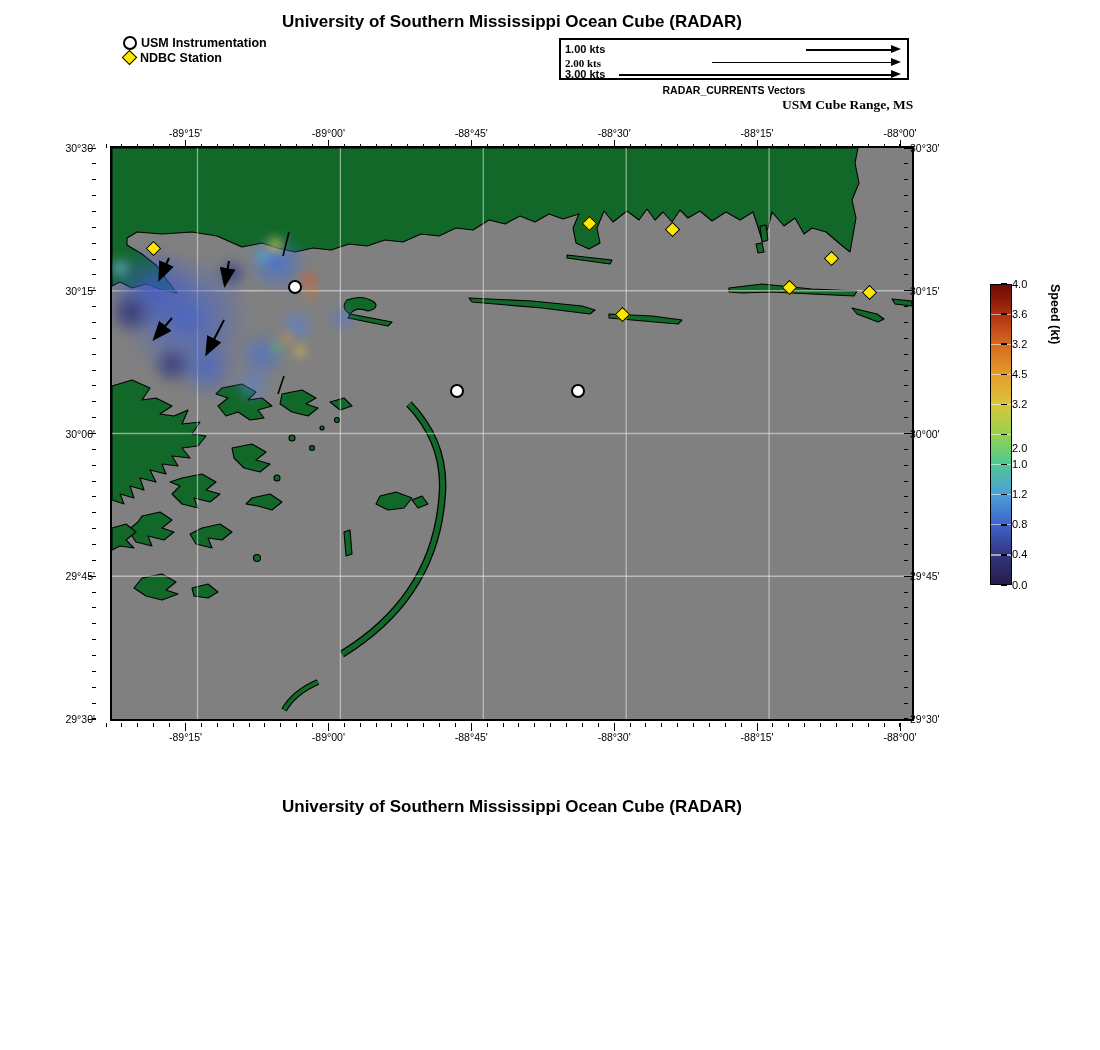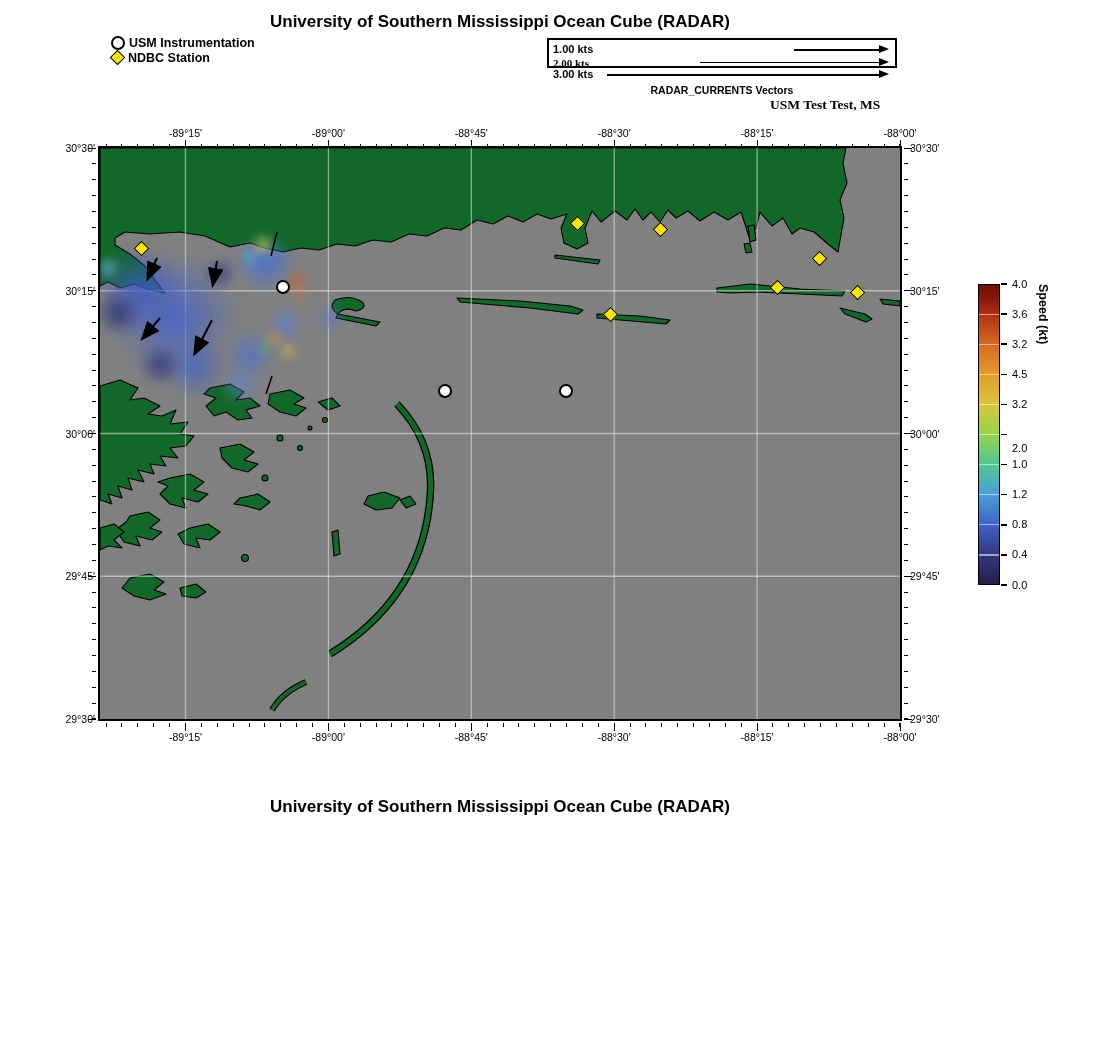--- a/index.html
+++ b/index.html
@@ -1,28 +1,28 @@
 <!DOCTYPE html>
 <html><head>
 <meta charset="utf-8">
 <style>
   html,body{margin:0;padding:0;background:#ffffff;}
   #page{position:relative;width:1100px;height:1050px;background:#ffffff;overflow:hidden;
         font-family:"Liberation Sans",sans-serif;color:#000;}
-  .abs{position:absolute;}
+  .abs{position:absolute;margin-left:12px;}
   .title{left:0;top:12px;width:1000px;text-align:center;font-size:17px;font-weight:bold;}
   .title-bottom{left:0;top:797px;width:1000px;text-align:center;font-size:17px;font-weight:bold;}
   
   #legend{left:111px;top:35px;}
   .lg-row{display:flex;align-items:center;height:15px;}
   .lg-circle{width:10px;height:10px;border:2px solid #000;border-radius:50%;background:#fff;margin-right:4px;}
   .lg-diamond{width:9px;height:9px;border:1.5px solid #000;background:#ffe800;transform:rotate(45deg);margin:0 5px 0 1px;}
   .lg-label{font-size:12.5px;font-weight:bold;white-space:nowrap;}
   
-  #scalebox{left:547px;top:38px;width:350px;height:30px;border:2px solid #000;box-sizing:border-box;background:#fff;}
+  #scalebox{left:547px;top:38px;width:350px;height:42px;border:2px solid #000;box-sizing:border-box;background:#fff;}
   .sc-label{position:absolute;left:4px;font-size:11px;font-weight:bold;white-space:nowrap;}
   .sc-arrow{position:absolute;right:6px;height:9px;}
   .sc-shaft{position:absolute;right:7px;top:4px;height:1.5px;background:#000;}
   .sc-head{position:absolute;right:0;top:0;width:0;height:0;border-left:10px solid #000;
            border-top:4.5px solid transparent;border-bottom:4.5px solid transparent;}
   #scale-caption{left:547px;top:84px;width:350px;text-align:center;font-size:10.5px;font-weight:bold;}
   #subtitle{left:0;top:99px;width:1000px;text-align:center;font-family:"Liberation Serif",serif;
             font-size:16.5px;font-weight:bold;}
   #test-range{left:770px;top:97px;font-family:"Liberation Serif",serif;font-size:13.5px;font-weight:bold;}
   
@@ -93,21 +93,21 @@
         <div class="sc-head"></div>
       </div>
       <span class="sc-label" style="top: 28.2px;">3.00 kts</span>
       <div class="sc-arrow" style="top: 30.2px; width: 283px;">
         <div class="sc-shaft" style="width: 275px;"></div>
         <div class="sc-head"></div>
       </div>
     </div>
   <div class="abs" id="scale-caption">RADAR_CURRENTS Vectors</div>
 
-  <div class="abs" id="test-range">USM Test Test, MS</div>
+  <div class="abs" id="test-range">USM Cube Range, MS</div>
 
   <div class="abs" id="map">
     <svg id="base-svg" width="800" height="571" viewBox="0 0 800 571">
       <g fill="#126828" stroke="#000" stroke-width="1.1" stroke-linejoin="round">
         <path d="M0,0 L746,0 L743,15 L747,35 L740,52 L744,70 L738,104
           L728,96 L714,84 L700,80 L692,86 L683,70 L672,78 L660,64 L656,80 L650,92 L645,76 L641,64
           L628,72 L614,64 L600,73 L588,63 L576,70 L568,62 L560,74 L551,64 L543,72 L535,61 L527,72 L515,63
           L501,74 L492,63 L485,80 L488,95 L477,101 L464,95 L461,80 L467,66 L451,71
           L437,66 L423,74 L408,68 L393,76 L377,72 L361,82 L344,80 L327,88 L309,86 L291,94 L273,92
           L255,98 L237,96 L219,102 L201,100 L183,104 L165,100 L150,95 L140,97 L130,99

